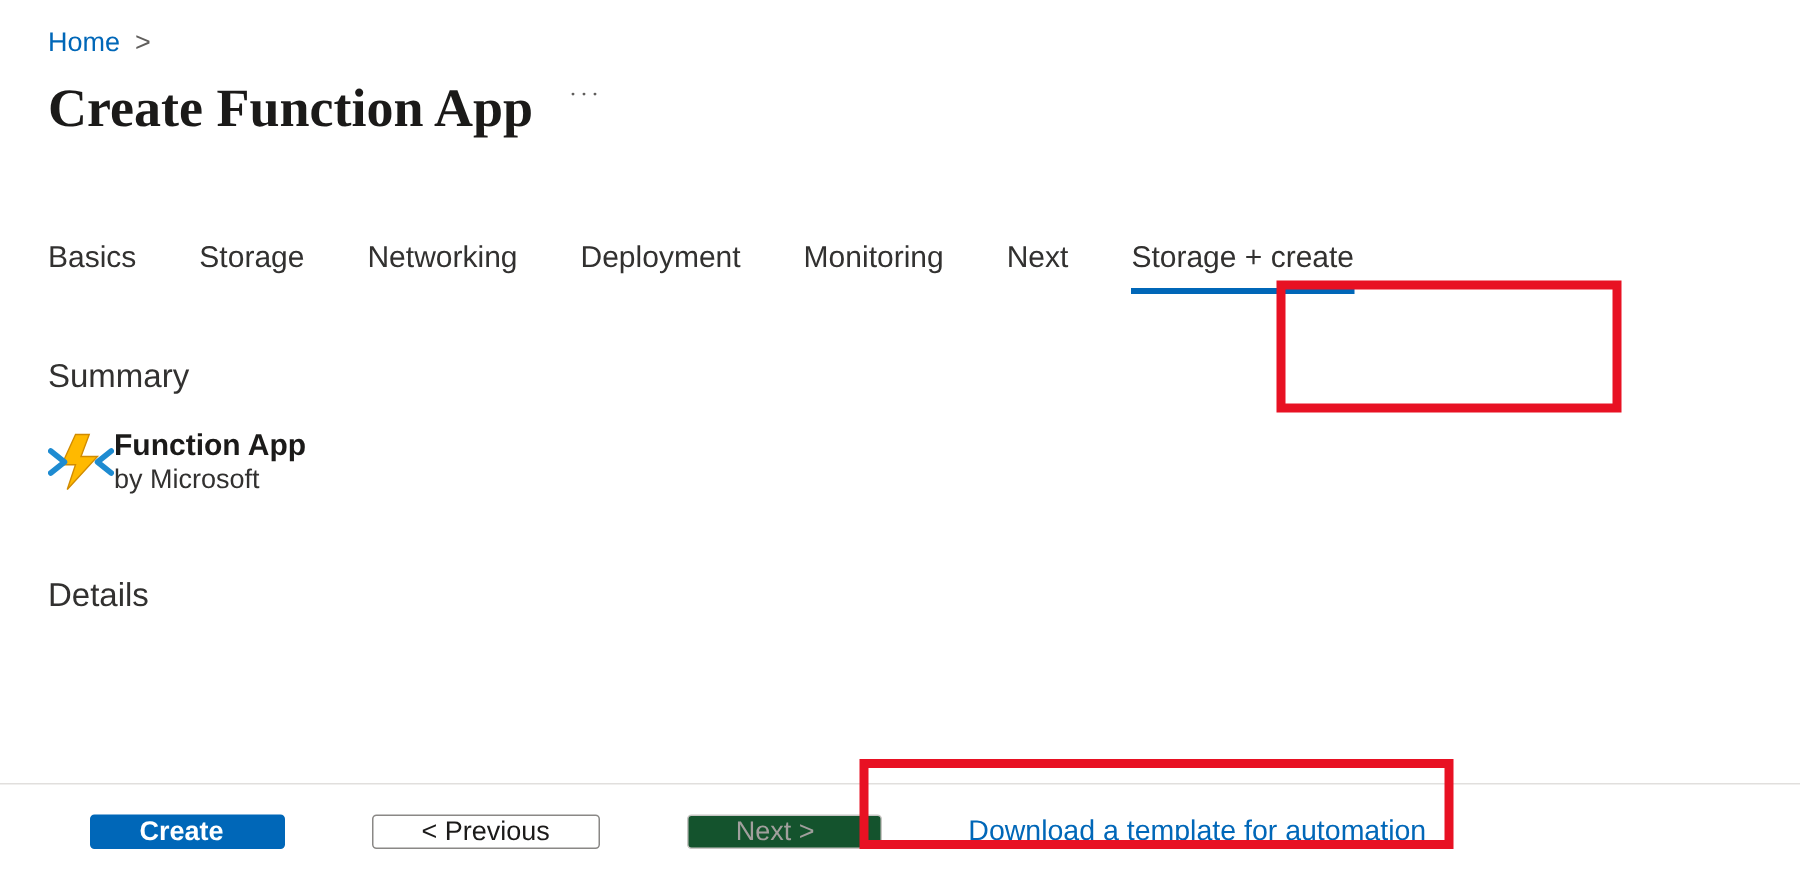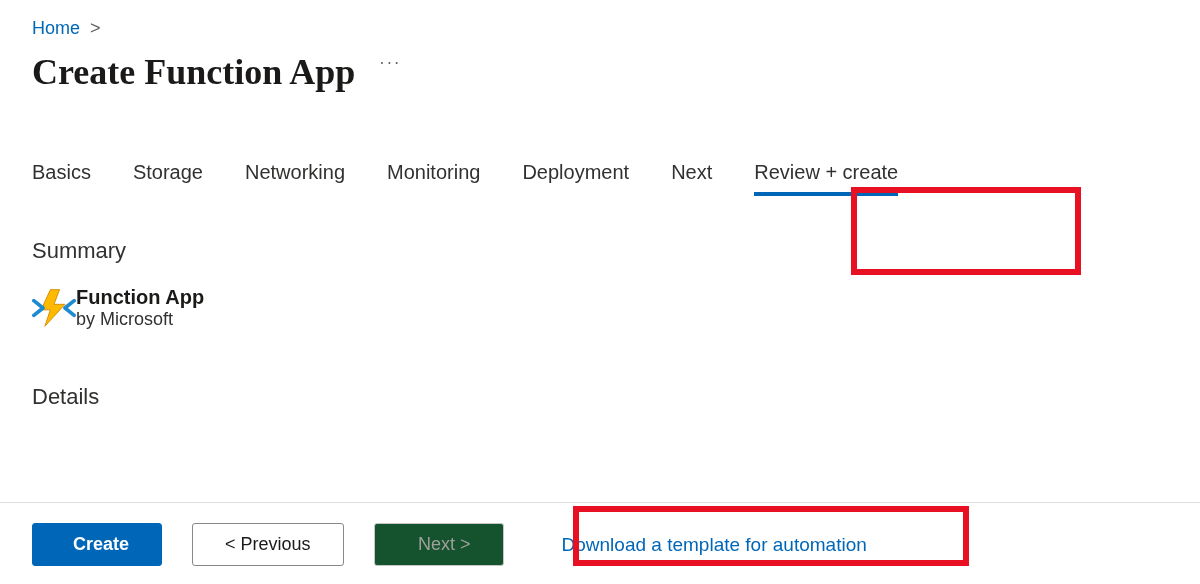--- a/index.html
+++ b/index.html
@@ -114,25 +114,26 @@
       bottom: 0;
       border-top: 1px solid #e1dfdd;
       padding: 20px 32px 18px 32px;
       display: flex;
       align-items: center;
       gap: 30px;
     }
     .btn {
       font-size: 18px;
       font-family: inherit;
-      padding: 10px 32px;
+      padding: 0 32px;
       border-radius: 3px;
       cursor: pointer;
       min-width: 130px;
-      text-align: right;
+      text-align: left;
+      margin-left: 28px;
     }
     .btn-primary {
       background: #0067b8;
       color: #ffffff;
       border: 1px solid #0067b8;
       font-weight: 600;
     }
     .btn-secondary {
       background: #ffffff;
       color: #1b1a19;
@@ -169,24 +170,24 @@
 
   <div class="title-row">
     <h1 class="page-title">Create Function App</h1>
     <span class="ellipsis">···</span>
   </div>
 
   <div class="tabs">
     <div class="tab">Basics</div>
     <div class="tab">Storage</div>
     <div class="tab">Networking</div>
+    <div class="tab">Deployment</div>
     <div class="tab">Monitoring</div>
-    <div class="tab">Deployment</div>
     <div class="tab">Next</div>
-    <div class="tab active">Review + create</div>
+    <div class="tab active">Storage + create</div>
   </div>
 
   <div class="section-heading">Summary</div>
 
   <div class="summary-item">
     <svg class="fn-icon" viewBox="0 0 48 48">
       <path d="M20 4 L10 26 L20 26 L14 44 L36 20 L24 20 L30 4 Z" fill="#ffb900" stroke="#d18b00" stroke-width="1"></path>
       <path d="M2 16 L12 24 L2 32" fill="none" stroke="#1e8bd1" stroke-width="4" stroke-linecap="round" stroke-linejoin="round"></path>
       <path d="M46 16 L36 24 L46 32" fill="none" stroke="#1e8bd1" stroke-width="4" stroke-linecap="round" stroke-linejoin="round"></path>
     </svg>

